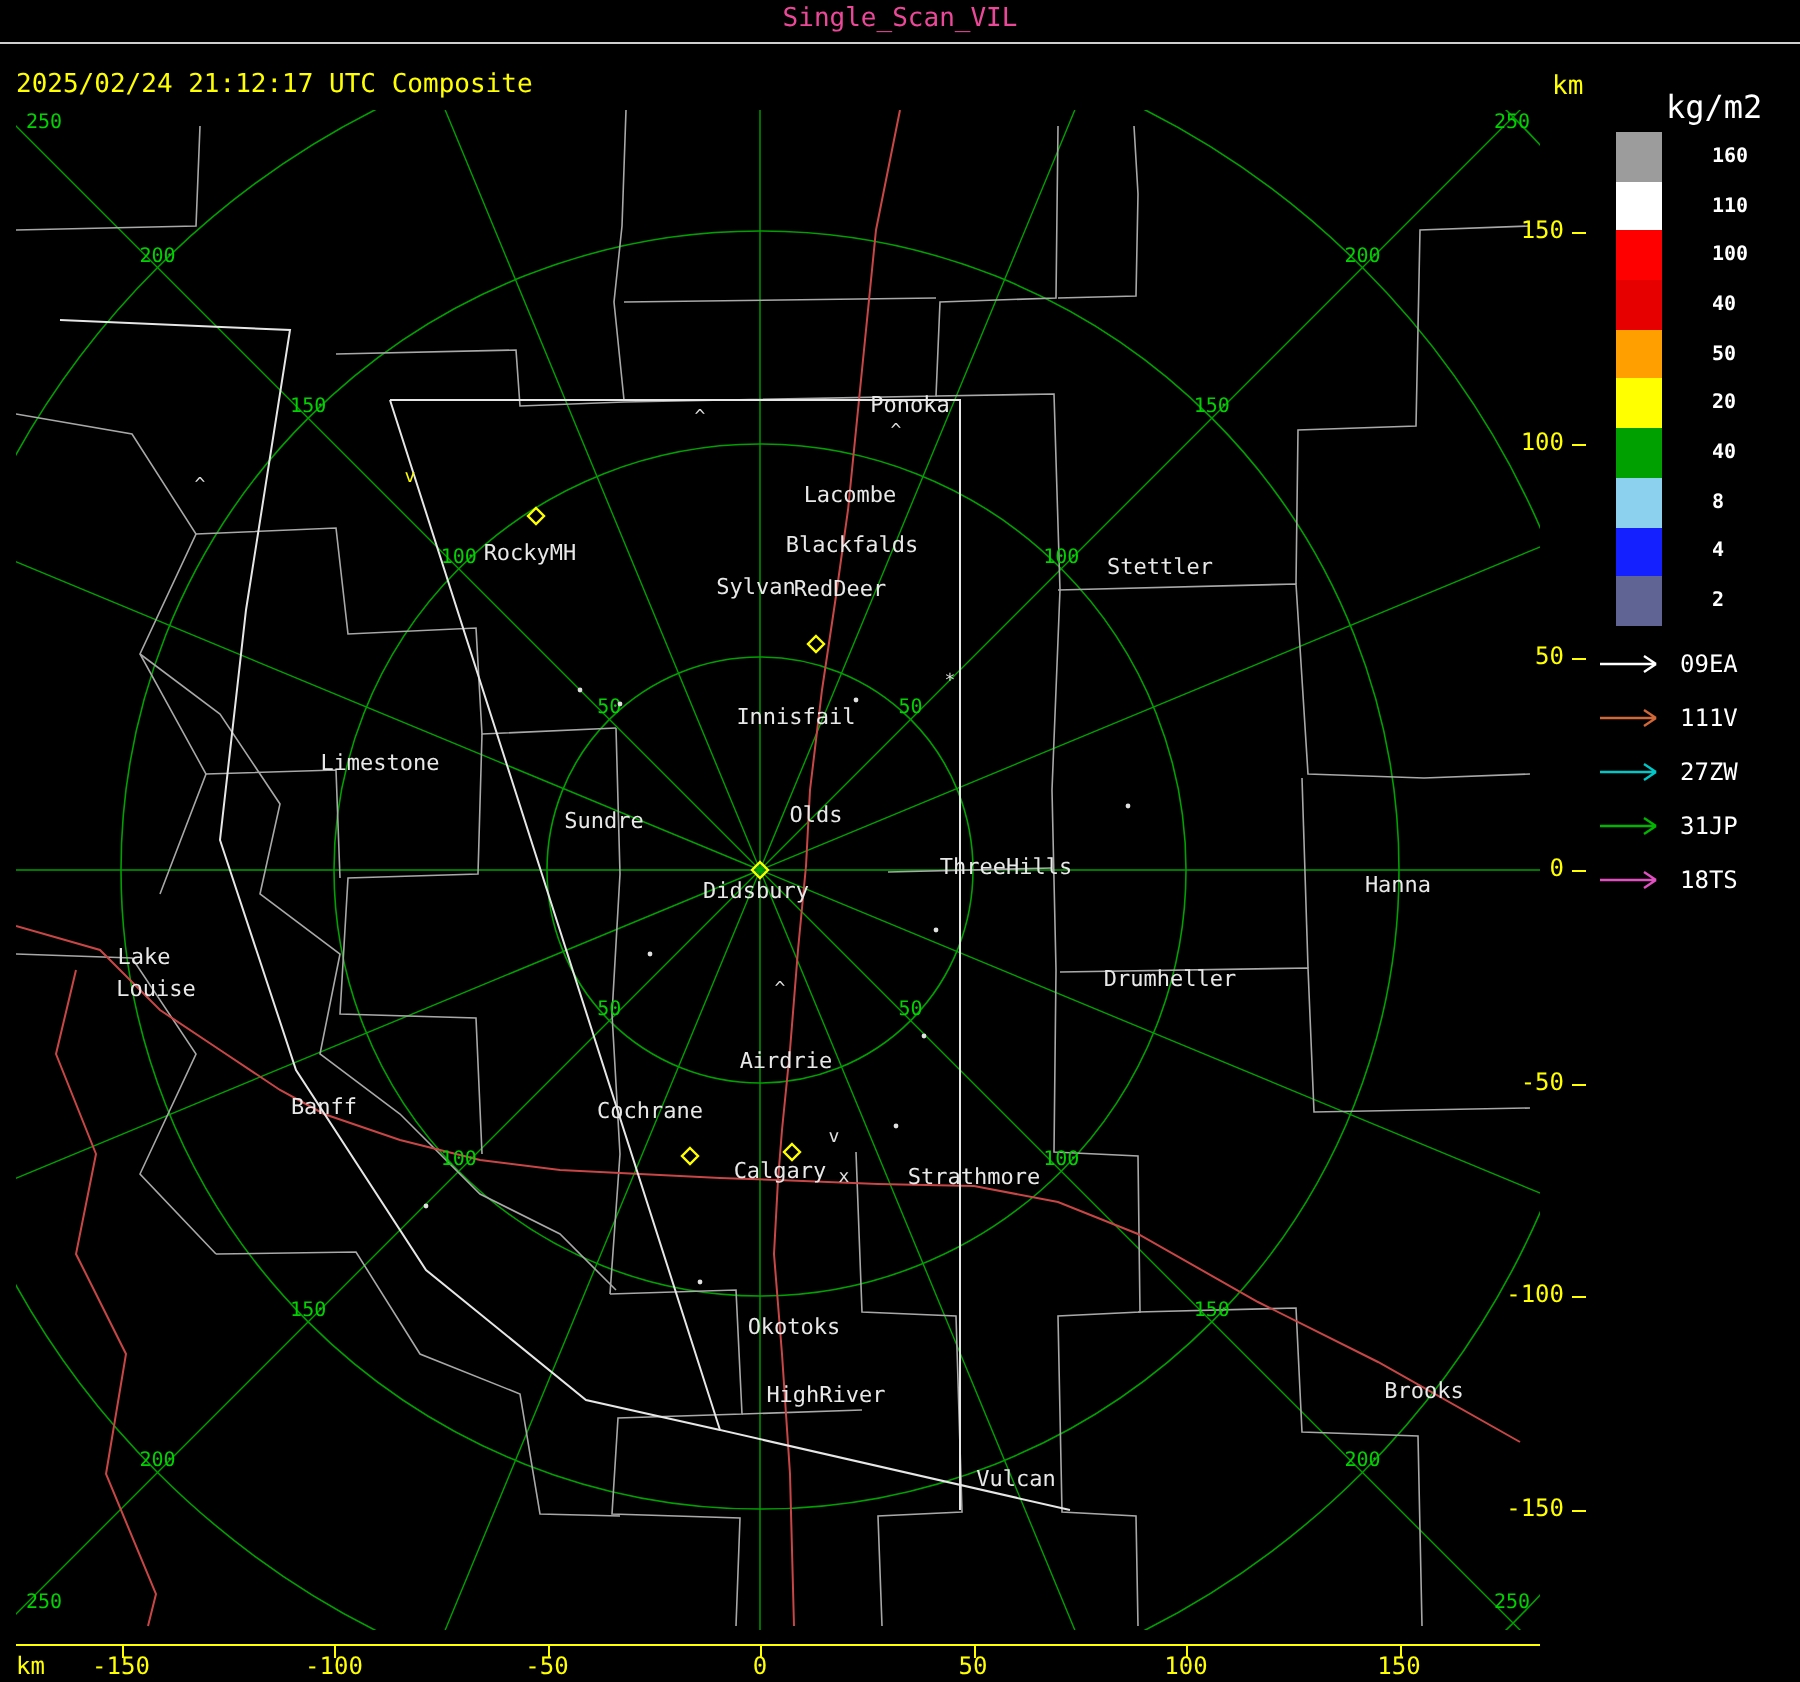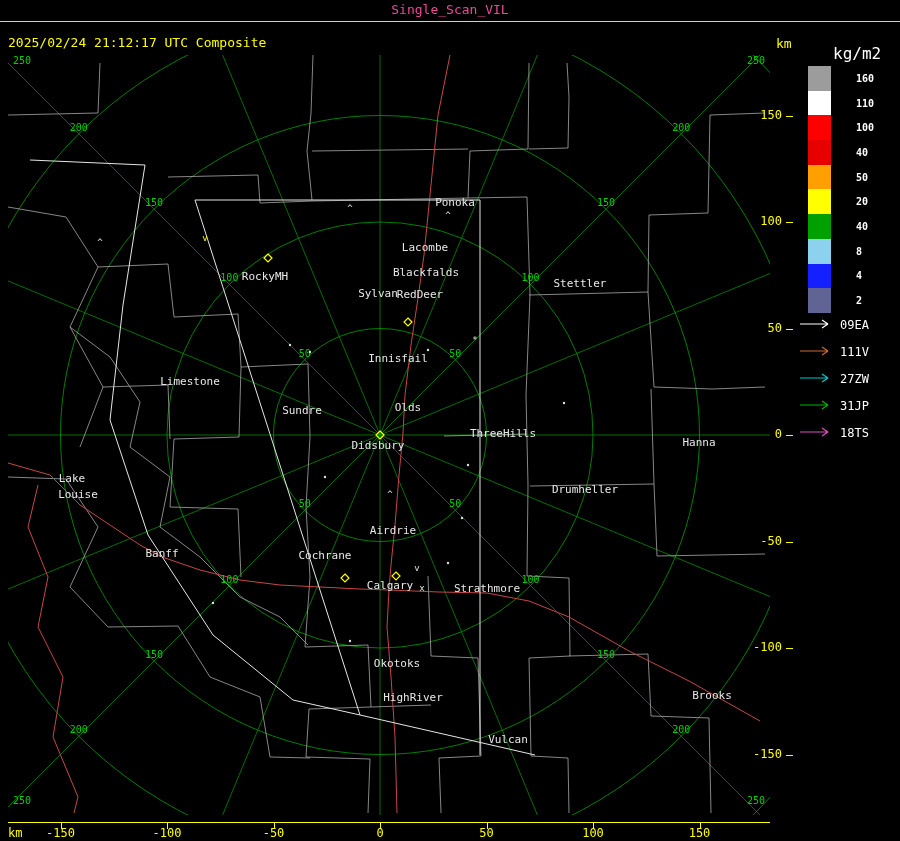--- a/index.html
+++ b/index.html
@@ -14,21 +14,21 @@
   #axes{position:absolute;left:0;top:0;width:900px;height:841px;pointer-events:none;}
   .tick{position:absolute;background:#ffff00;}
   .tick-label{position:absolute;color:#ffff00;font-size:12px;}
   #xaxis-line{position:absolute;left:8px;top:822px;width:762px;height:1px;background:#ffff00;}
   #colorbar{position:absolute;left:808px;top:44px;width:92px;}
   .cb-title{margin-left:25px;color:#ffffff;font-size:16px;height:22px;}
   .cb-row{display:flex;align-items:center;height:24.7px;}
   .cb-swatch{width:23px;height:24.7px;flex:0 0 23px;}
   .cb-val{margin-left:25px;color:#ffffff;font-size:10px;font-weight:bold;}
   #radar-legend{position:absolute;left:798px;top:318px;width:100px;}
-  .rl-row{display:flex;align-items:flex-start;height:27px;}
+  .rl-row{display:flex;align-items:center;height:27px;}
   .rl-label{margin-left:6px;color:#ffffff;font-size:12px;}
 </style>
 </head>
 <body>
 
 <div id="titlebar">Single_Scan_VIL</div>
 <div id="timestamp">2025/02/24 21:12:17 UTC Composite</div>
 <div id="km-top">km</div>
 
 <div id="map-wrap">

